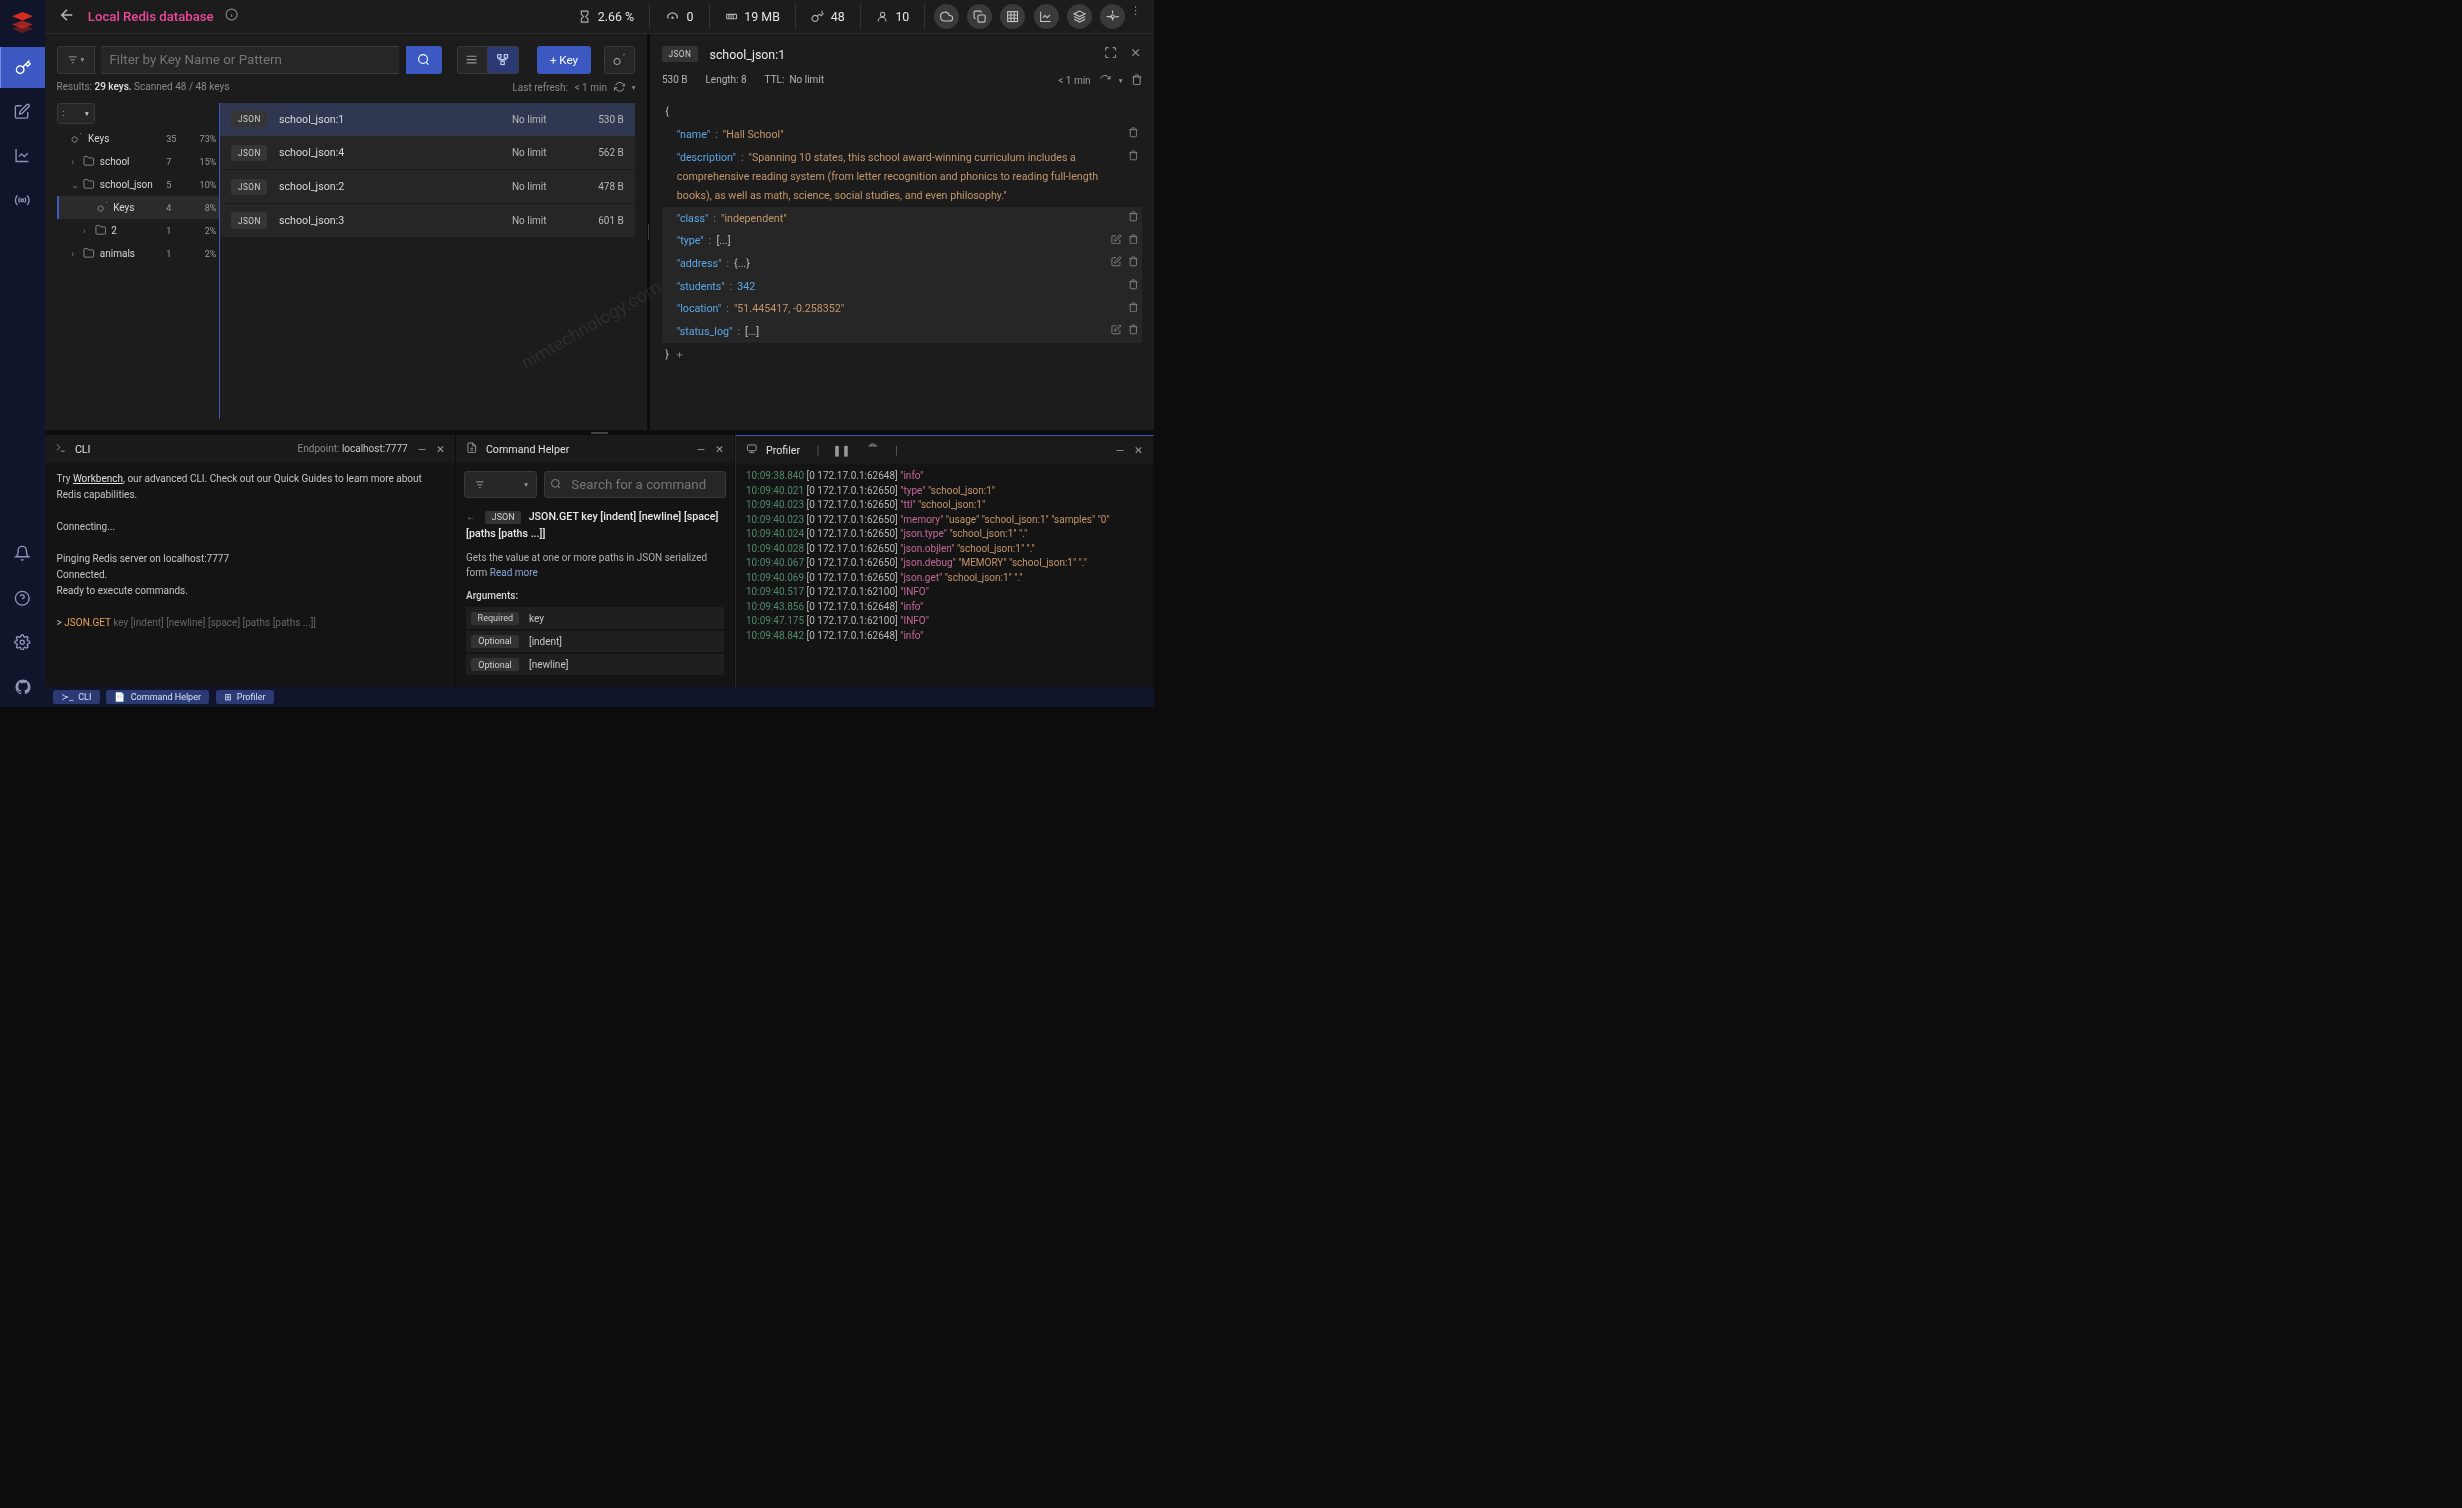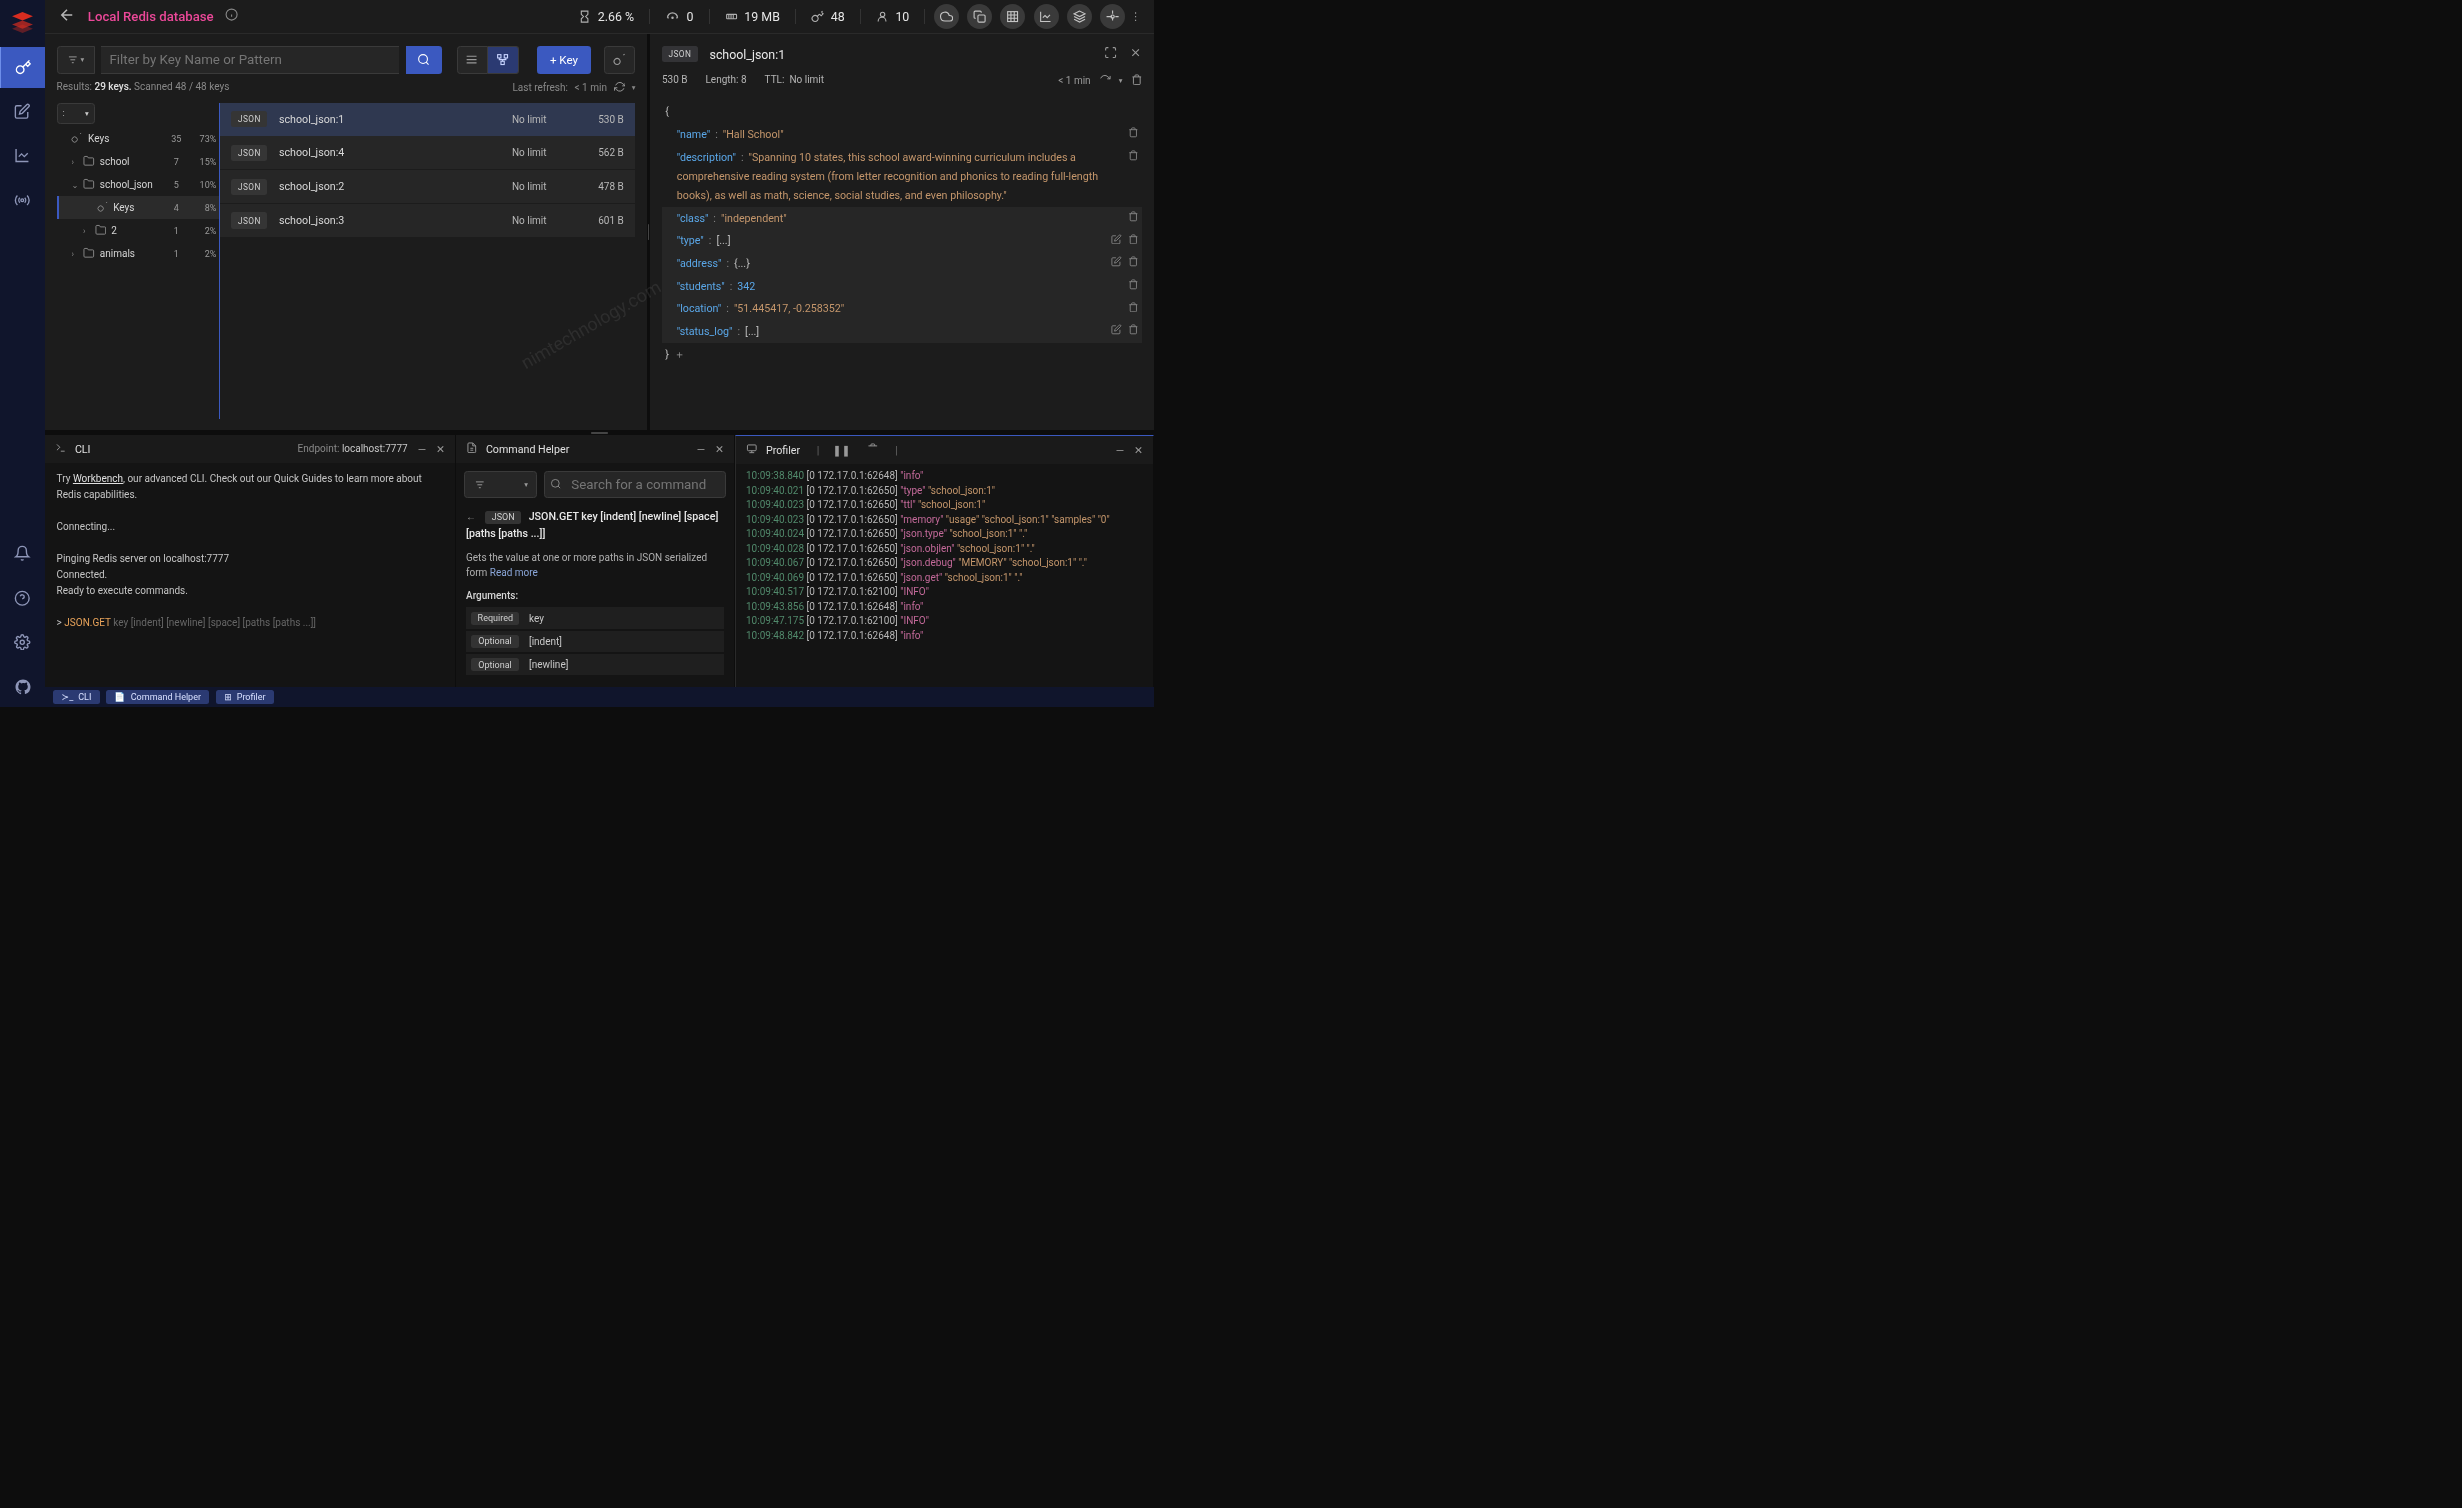--- a/index.html
+++ b/index.html
@@ -7,21 +7,21 @@
 .sidebar-left{width:45px;background:#10152c;display:flex;flex-direction:column;align-items:center;padding-top:10px;gap:3.3px}
 .sidebar-left .logo{width:25px;height:25px;margin-bottom:8.3px}
 .sidebar-left .nav-item{width:45px;height:41px;display:flex;align-items:center;justify-content:center;cursor:pointer;color:#8e96b8}
 .sidebar-left .nav-item.active{background:#3b59c0;color:#fff;border-left:1.7px solid #6e8eea}
 .sidebar-left .spacer{flex:1}
 .main{flex:1;display:flex;flex-direction:column}
 .header{height:45px;background:#1c1c1c;display:flex;align-items:center;padding:0 13.2px;gap:11.6px;border-bottom:0.8px solid #2a2a2a}
 .header-back{cursor:pointer;color:#b6b6b6}
 .header-title{font-size:13.2px;font-weight:500;color:#ec4899}
 .header-info{cursor:pointer;color:#8a8a8a}
-.header-metrics{margin-left:auto;display:flex;align-items:center;gap:0}
+.header-metrics{margin-left:auto;display:flex;gap:0}
 .metric{display:flex;align-items:center;gap:6.6px;padding:0 15px;border-right:0.8px solid #333;color:#e6e6e6;font-size:12.4px}
 .metric:last-of-type{border-right:none}
 .metric svg{color:#b0b0b0}
 .header-icons{display:flex;gap:8.3px;margin-left:8.3px}
 .hicon{width:25px;height:25px;border-radius:50%;background:#3a3a3a;display:flex;align-items:center;justify-content:center;cursor:pointer;color:#c5c5c5}
 .kebab{cursor:pointer;color:#999;margin-left:5px}
 .content{flex:1;display:flex;flex-direction:column}
 .browser-row{display:flex;height:396px}
 .keys-panel{width:602px;background:#1c1c1c;padding:11.6px;display:flex;flex-direction:column}
 .keys-toolbar{display:flex;gap:6.6px;align-items:center}
@@ -39,21 +39,21 @@
 .refresh-info{margin-left:auto;display:flex;align-items:center;gap:6.6px;color:#888}
 .refresh-btn{cursor:pointer;color:#999}
 .keys-body{display:flex;flex:1;margin-top:8.3px;gap:0}
 .tree-panel{width:163px;background:#1c1c1c}
 .delim-select{height:21.5px;width:38px;background:#262626;border:0.8px solid #3a3a3a;border-radius:3.3px;color:#ccc;padding:0 5px;display:flex;align-items:center;justify-content:space-between;font-size:9px;margin-bottom:3.3px;cursor:pointer}
 .tree-item{display:flex;align-items:center;height:23px;padding:0 3.3px;font-size:10px;cursor:pointer}
 .tree-item.selected{background:#2b2b2b;border-left:2.5px solid #3b59c0;padding-left:0.8px}
 .tree-item .chev{width:11.6px;color:#888;font-size:8.3px}
 .tree-item .ticon{color:#888;margin-right:5px}
 .tree-item .tlabel{flex:1;color:#d5d5d5}
-.tree-item .tcount{width:20px;text-align:center;color:#999;font-size:9px}
+.tree-item .tcount{width:20px;text-align:left;color:#999;font-size:9px}
 .tree-item .tpct{width:30px;text-align:right;color:#999;font-size:9px}
 .key-list{flex:1;border-left:1.7px solid #3b59c0;margin-left:-0.8px}
 .key-row{display:flex;align-items:center;height:33px;padding:0 11.6px;cursor:pointer;background:#262626;margin-bottom:0.8px;gap:11.6px}
 .key-row.selected{background:#2f3850}
 .key-type{width:36px;height:16.5px;background:#353535;border-radius:2.5px;font-size:8.3px;display:flex;align-items:center;justify-content:center;color:#d0d0d0;letter-spacing:0.4px}
 .key-name{flex:1;color:#d8d8d8;font-size:10.7px}
 .key-ttl{width:66px;color:#b8b8b8;font-size:10px;text-align:center}
 .key-size{width:50px;text-align:right;color:#b8b8b8;font-size:10px}
 .divider-v{width:3.3px;background:#0d0d0d;cursor:col-resize;display:flex;align-items:center;justify-content:center}
 .divider-v::after{content:"";width:1.7px;height:16.5px;background:#444;border-radius:0.8px}

